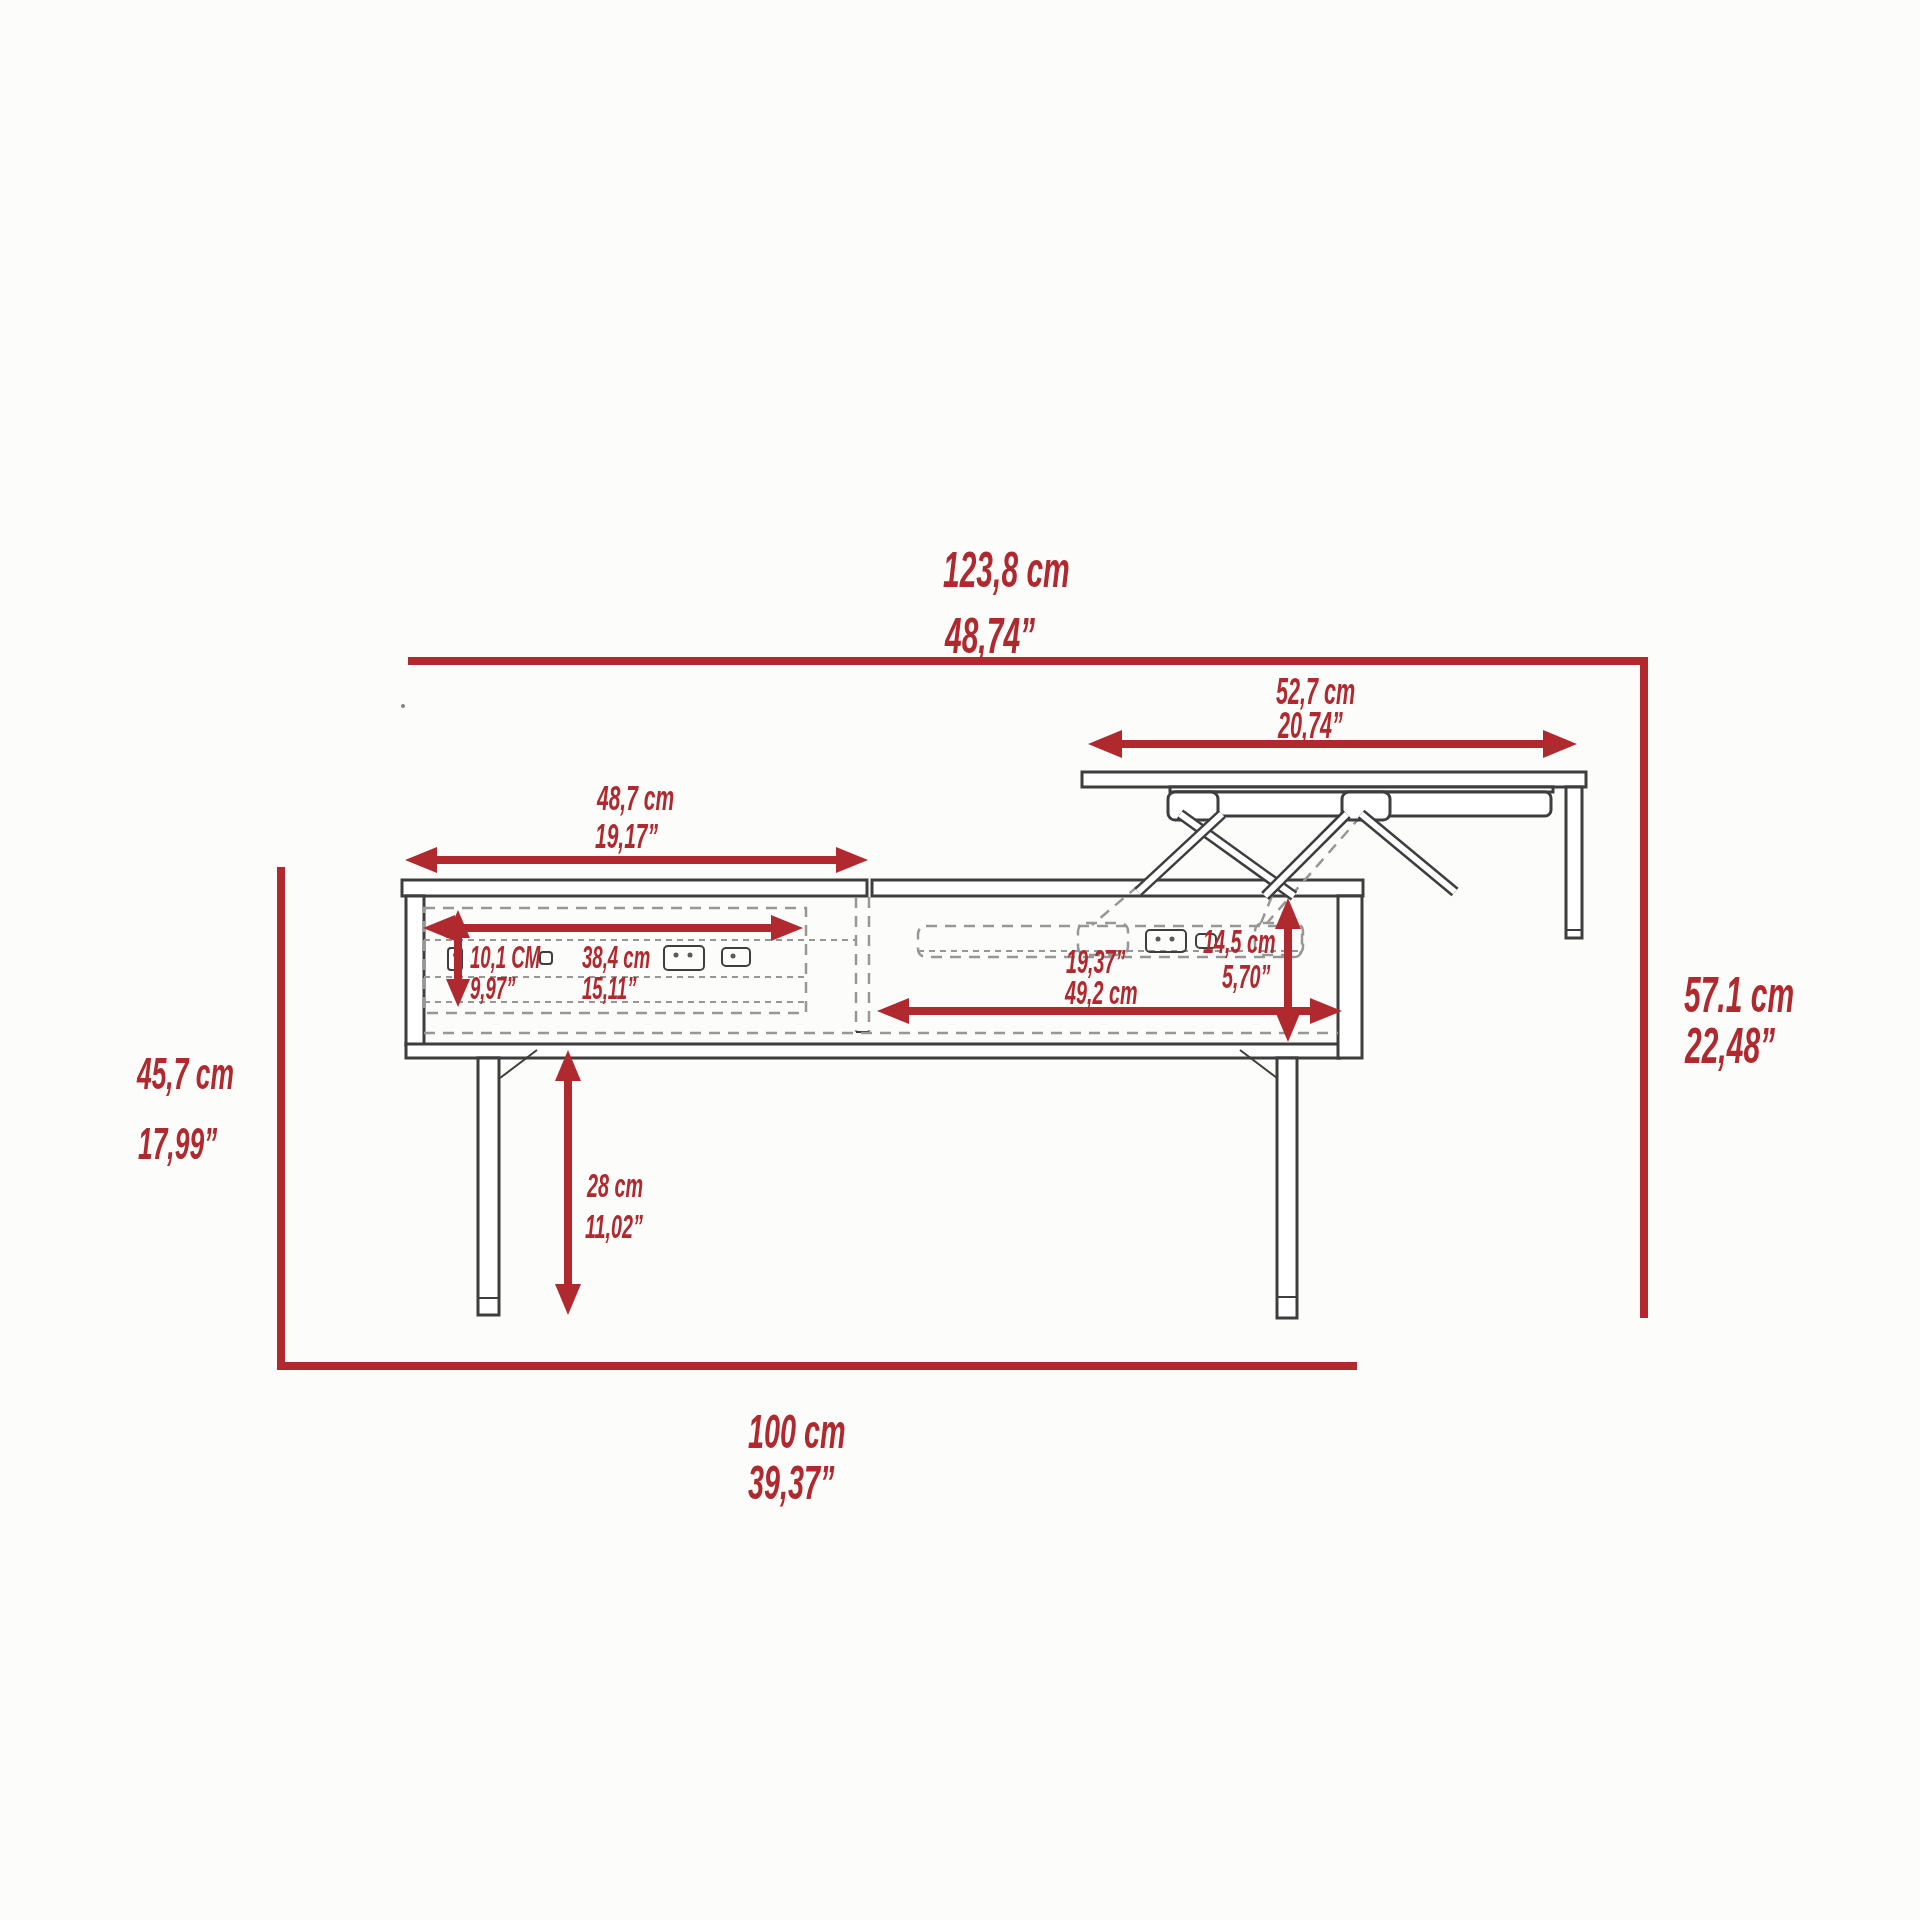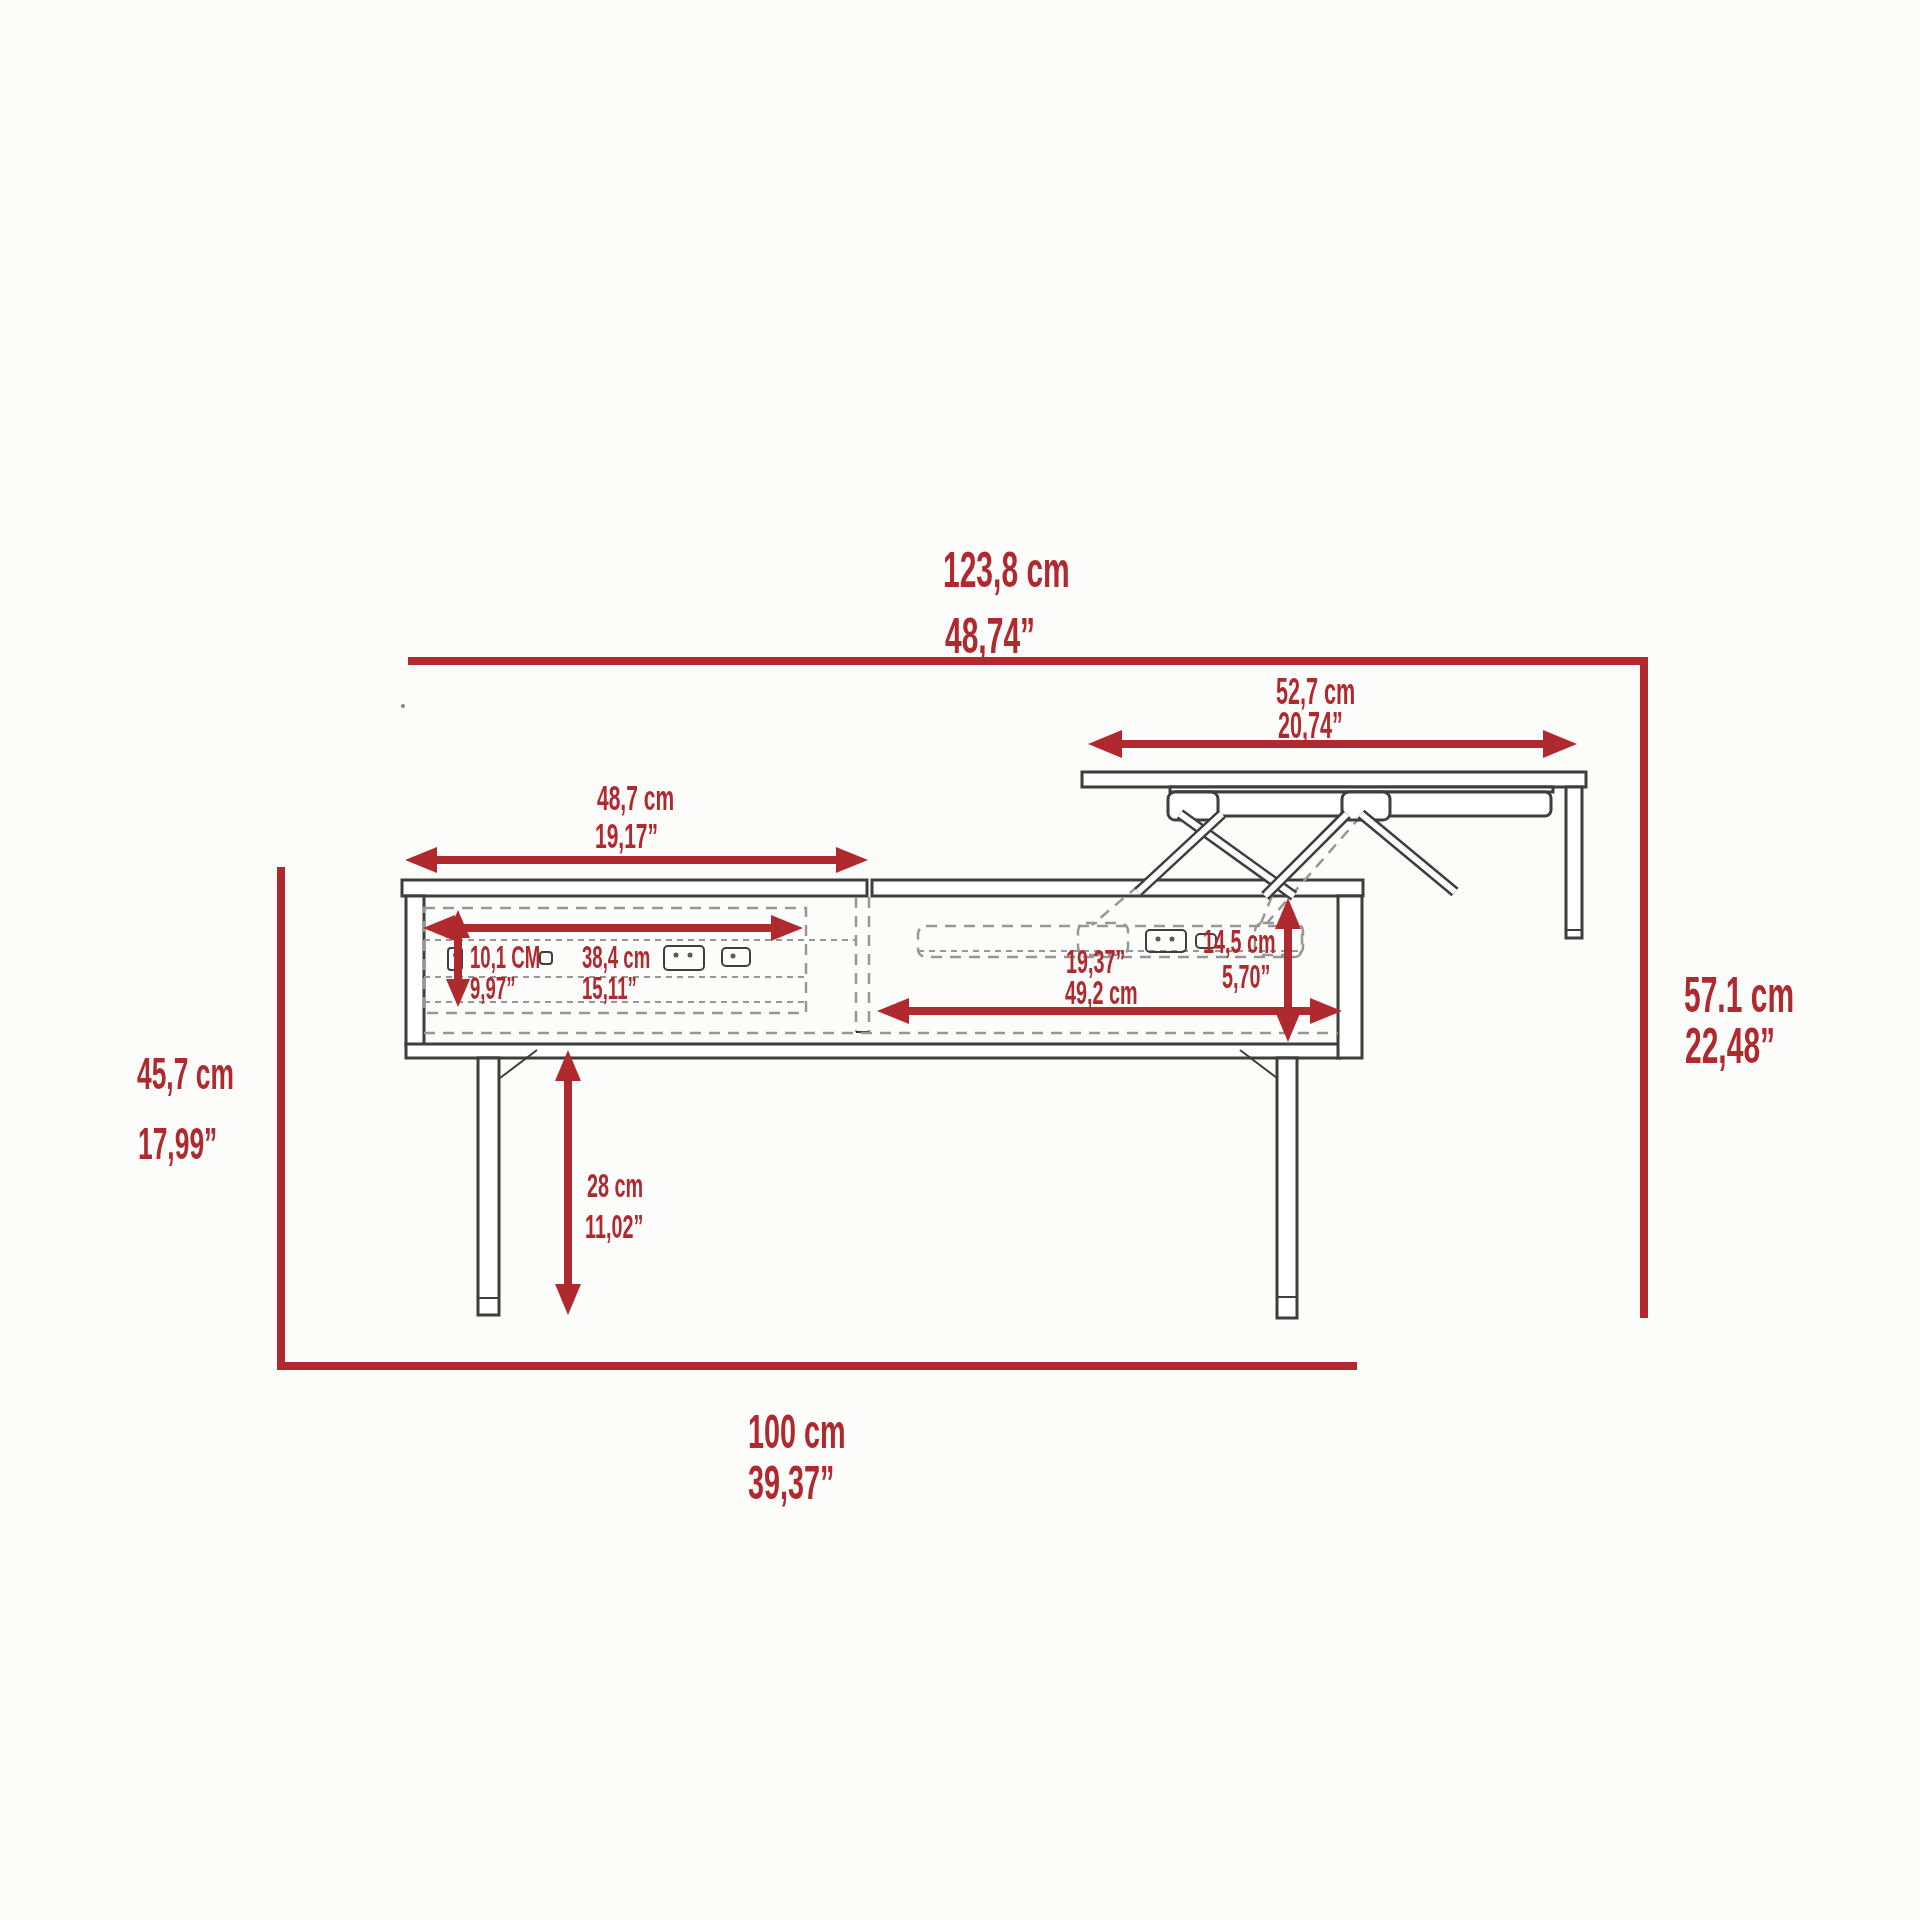--- a/index.html
+++ b/index.html
@@ -11,20 +11,21 @@
   html,body{margin:0;padding:0;}
   body{
     background:var(--bg);
     font-family:"Liberation Sans", sans-serif;
   }
   .stage{
     position:relative;
     width:1920px;height:1736px;
     background:var(--bg);
     overflow:hidden;
+    font-style:italic;
   }
   .stage svg{position:absolute;left:0;top:0;}
   .dim{
     position:absolute;
     color:var(--accent);
     font-weight:700;
     white-space:nowrap;
     transform:translate(0,-50%) scaleX(0.60);
     transform-origin:0 50%;
     letter-spacing:0px;

